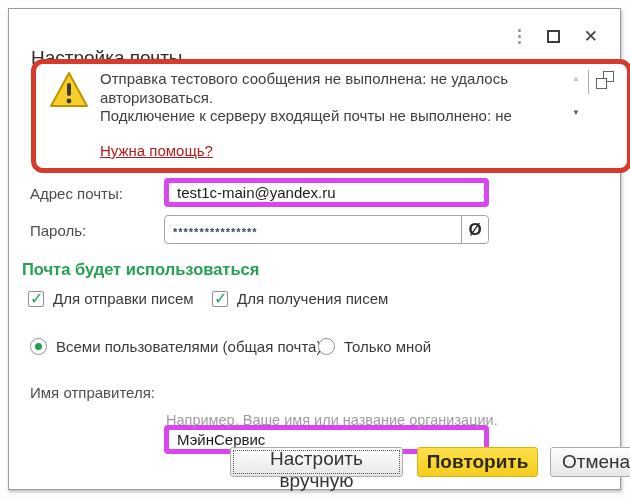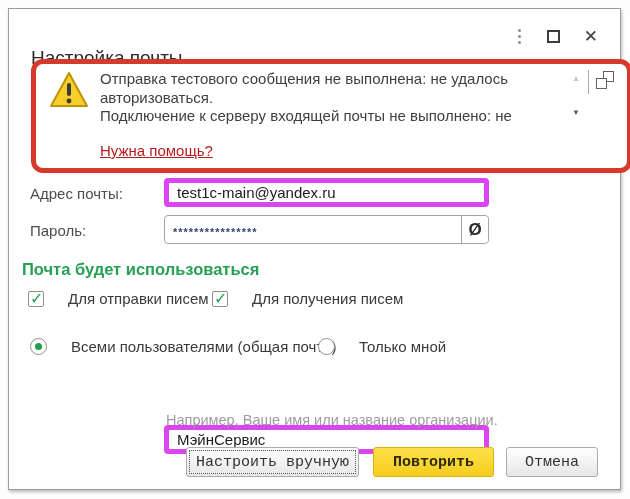--- a/index.html
+++ b/index.html
@@ -53,38 +53,38 @@
     flex:1; border:none; outline:none; background:transparent;
     font-family:inherit; font-size:11px; font-weight:bold; letter-spacing:1px;
     color:#344563; padding:4px 0 0 8px;
   }
   .eye-btn {
     width:27px; border-left:1px solid #a3a3a3; display:flex; align-items:center;
     justify-content:center; cursor:pointer; font-size:17px; font-weight:600; color:#2b2b2b;
     border-radius:0 4px 4px 0; background:#fff;
   }
   .section-h { position:absolute; left:13px; top:251px; font-size:16.5px; font-weight:bold; color:#26a052; }
-  .check-row, .radio-row { position:absolute; display:flex; align-items:center; gap:24px; cursor:pointer; }
+  .check-row, .radio-row { position:absolute; display:flex; align-items:center; gap:9px; cursor:pointer; }
   .cbox { width:16px; height:16px; border:1px solid #8f8f8f; border-radius:2px; background:#fff; position:relative; flex:none; }
   .cbox[data-checked="true"]::after {
     content:"✓"; position:absolute; left:1px; top:-3px;
     font-size:16px; font-weight:bold; color:#1f9e4e;
   }
   .rdot { width:17px; height:17px; border:1px solid #8f8f8f; border-radius:50%; background:#fff; position:relative; flex:none; }
   .rdot[data-checked="true"]::after {
     content:""; position:absolute; left:4px; top:4px; width:7px; height:7px;
     border-radius:50%; background:#1f9e4e;
   }
   .opt-label { font-size:15px; color:#3a3a3a; }
   .hint { position:absolute; left:157px; top:403px; font-size:14.5px; color:#9d9d9d; }
   
   .btn {
     position:absolute; top:438px; height:30px; border-radius:3px;
-    font-family:Liberation Mono, monospace; font-size:15px; color:#333; cursor:pointer;
-    border:1px solid #ababab; background:linear-gradient(#fefefe,#e7e7e7);
+    font-family:Liberation Sans, sans-serif; font-size:19px; color:#333; cursor:pointer;
+    border:1px solid #ababab; background:linear-gradient(#fefefe,#e7e7e7);margin-left:44px;
   }
   .btn-manual { left:177px; width:173px; outline:1px dotted #555; outline-offset:-4px; }
   .btn-retry {
     left:364px; width:121px; font-weight:bold;
     background:linear-gradient(#fde04a,#f6cd1e); border:1px solid #d9b117; color:#2e2a12;
   }
   .btn-cancel { left:497px; width:92px; }
 </style>
 </head>
 <body>
@@ -144,20 +144,21 @@
 
   <label class="radio-row" style="left:21px; top:329px">
     <span class="rdot" data-checked="true"></span>
     <span class="opt-label">Всеми пользователями (общая почта)</span>
   </label>
   <label class="radio-row" style="left:309px; top:329px">
     <span class="rdot" data-checked="false"></span>
     <span class="opt-label">Только мной</span>
   </label>
 
+  <div class="flabel" style="top:375px">Имя отправителя:</div>
   <input class="tinput" style="top: 368px; margin-top: 48px;" value="МэйнСервис">
   <div class="hint">Например, Ваше имя или название организации.</div>
 
   <button class="btn btn-manual">Настроить вручную</button>
   <button class="btn btn-retry">Повторить</button>
   <button class="btn btn-cancel">Отмена</button>
 
 </div>
 
 </body></html>

